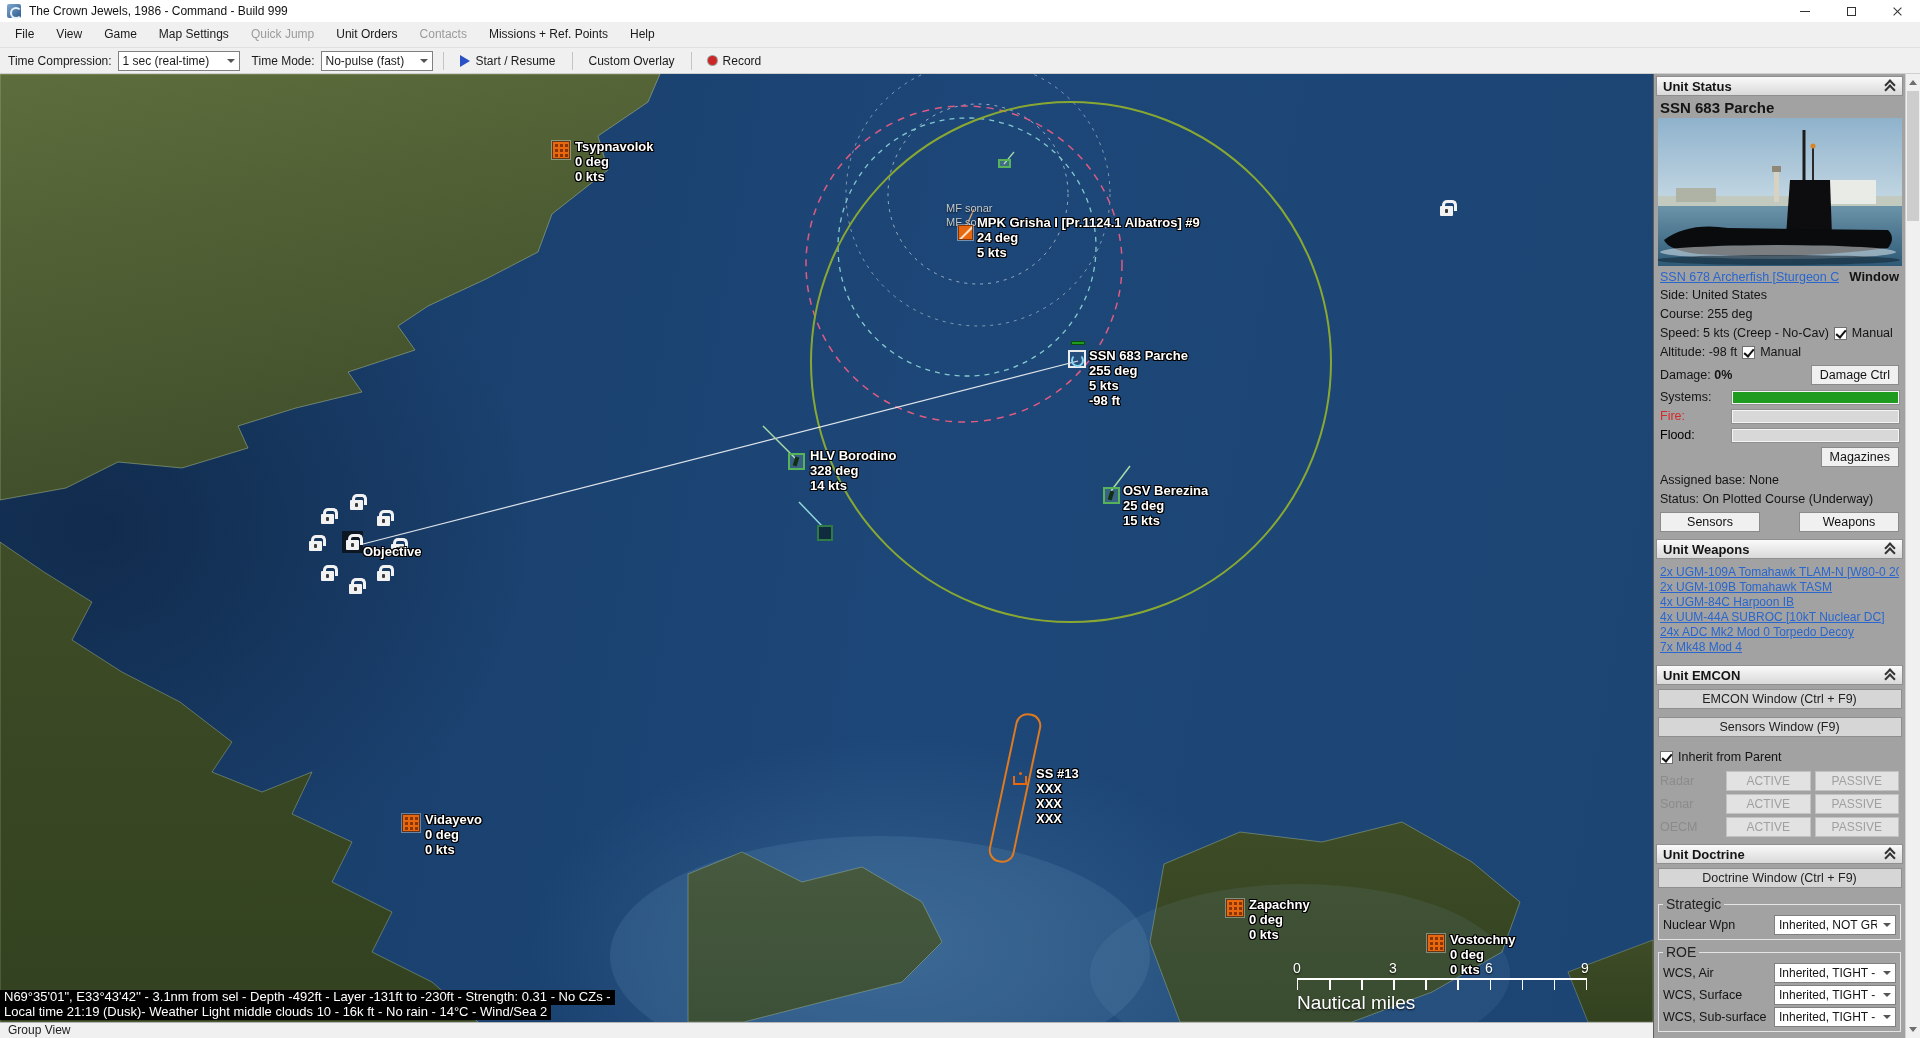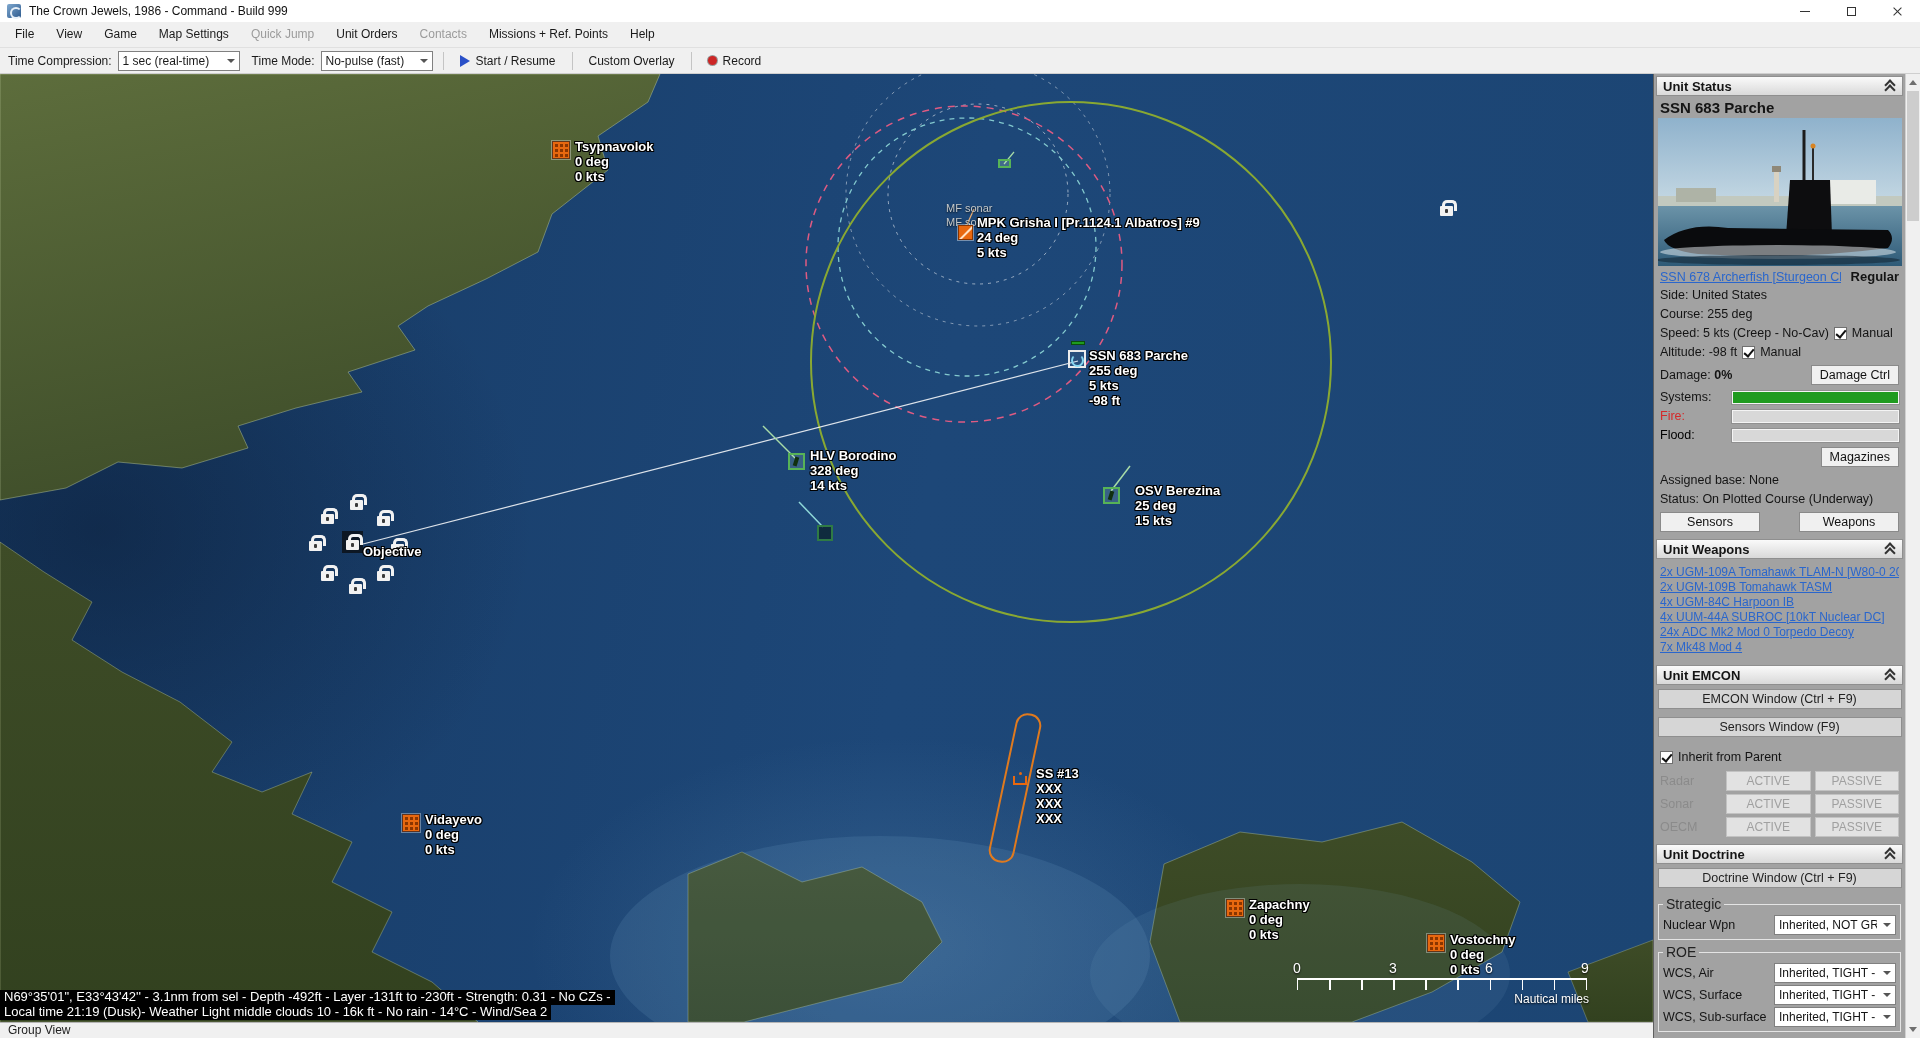--- a/index.html
+++ b/index.html
@@ -78,21 +78,21 @@
   .ss-marker { position:absolute; left:1013px; top:702px; width:14px; height:9px; border:2px solid #e8680f; border-top:none; z-index:3; }
   .ss-marker::after { content:""; position:absolute; top:-4px; left:4px; width:3px; height:3px; background:#e8680f; border-radius:50%; }
 
   
   .scale { position:absolute; left:1297px; top:886px; width:292px; z-index:4; color:#fff; font-size:14px;
     text-shadow:0 1px 2px rgba(0,0,0,.9); }
   .scale-labels { position:relative; height:18px; }
   .scale-labels span { position:absolute; top:0; }
   .ruler { width:290px; height:12px; border-top:2px solid #fff;
     background:repeating-linear-gradient(90deg,#fff 0 1.5px, transparent 1.5px 32.1px); }
-  .scale-caption { text-align:right; margin-top:2px; font-size:12px; }
+  .scale-caption { text-align:left; margin-top:2px; font-size:19px; }
 
   
   .coord-box { position:absolute; left:0; top:916px; z-index:5; font-size:13px; color:#fff; line-height:14px; }
   .coord-box span { display:table; background:#000; padding:0 4px 1px 4px; white-space:nowrap; }
 
   .status-bar { height:16px; background:#f0f0f0; border-top:1px solid #b5b5b5; font-size:12px; color:#222; padding-left:8px; line-height:15px; }
 
   
   .sidebar { width:252px; height:964px; background:#a2a2a2; border-left:1px solid #5f5f5f; overflow:hidden; font-size:12.5px; color:#141414; }
   .panel-header { height:20px; margin:2px 2px 0 2px; padding:0 6px; background:linear-gradient(#fafafa,#d9d9d9);
@@ -281,21 +281,21 @@
               <div>14 kts</div>
           </div>
         </div>
 
         <div class="unit" style="left:817px;top:451px">
           <div class="contact-sub-icon"></div>
         </div>
 
         <div class="unit" style="left:1103px;top:413px">
           <div class="friendly-icon"></div>
-          <div class="unit-label" style="left:32px;top:-4px">
+          <div class="unit-label" style="left:20px;top:-4px">
             <div>OSV Berezina</div>
               <div>25 deg</div>
               <div>15 kts</div>
           </div>
         </div>
 
         <div class="ss-area"></div>
         <div class="ss-marker"></div>
         <div class="unit-label" style="left:1036px;top:692px;position:absolute;z-index:3">
           <div>SS #13</div>
@@ -394,21 +394,21 @@
           <line x1="155" y1="26" x2="155" y2="64" stroke="#2a2a2a" stroke-width="2"></line>
           <circle cx="155" cy="28" r="2.5" fill="#d88422"></circle>
           <path d="M132,62 L172,62 L174,118 L128,118 Z" fill="#0d0d0f"></path>
           <path d="M6,122 Q30,104 70,110 L230,112 Q238,120 230,130 Q140,142 40,136 Q10,132 6,122 Z" fill="#0a0b0d"></path>
           <ellipse cx="120" cy="134" rx="118" ry="7" fill="rgba(235,242,246,0.5)"></ellipse>
           <ellipse cx="120" cy="142" rx="122" ry="5" fill="rgba(20,40,55,0.6)"></ellipse>
         </svg>
       </div>
       <div class="class-row">
         <a class="link">SSN 678 Archerfish [Sturgeon Cl</a>
-        <span class="prof">Regular</span>
+        <span class="prof">Window</span>
       </div>
       <div class="info-line">Side: United States</div>
       <div class="info-line">Course: 255 deg</div>
       <div class="info-line inline-row">
         <span>Speed: 5 kts (Creep - No-Cav)</span>
         <span class="cb checked"></span>
         <span>Manual</span>
       </div>
       <div class="info-line inline-row">
         <span>Altitude: -98 ft</span>

